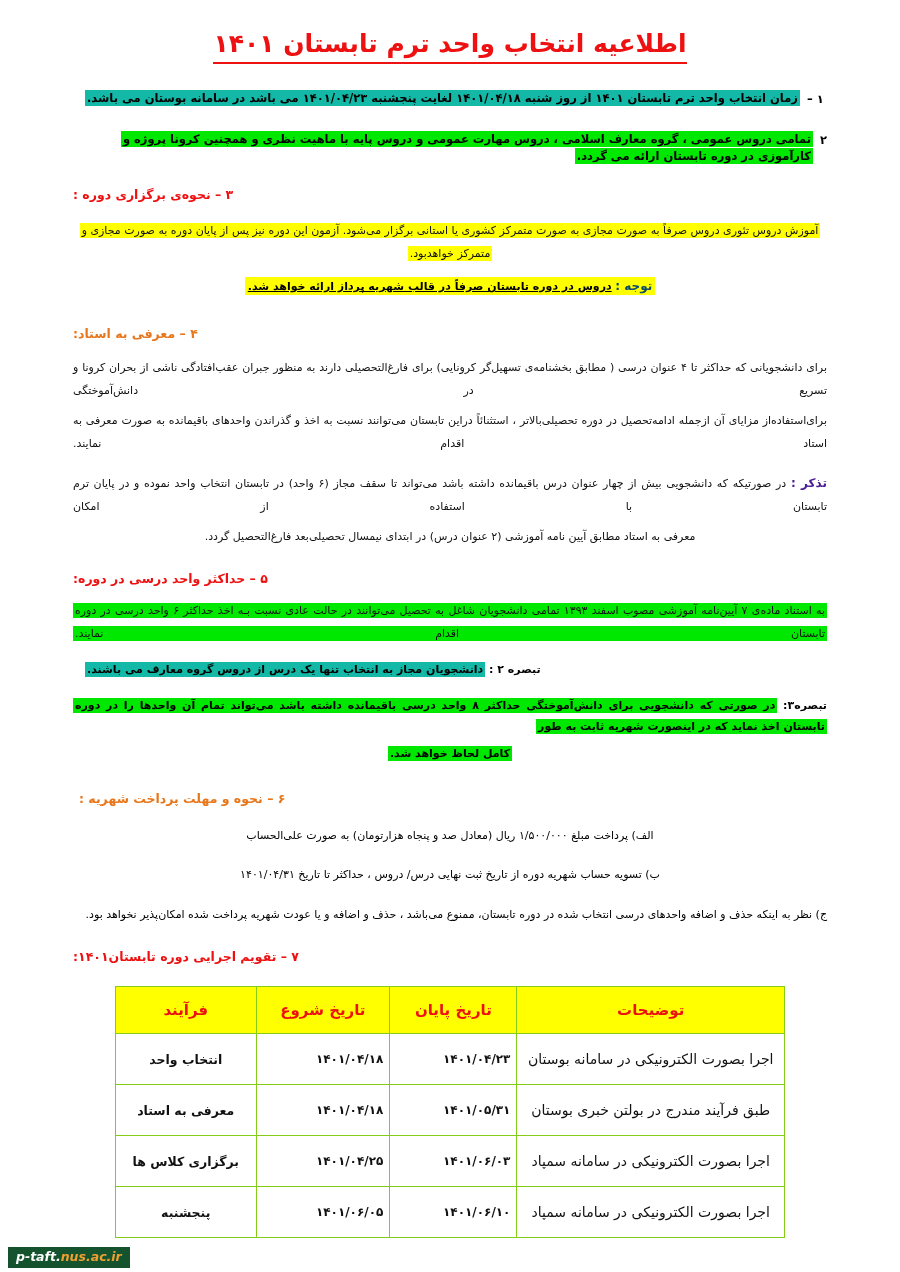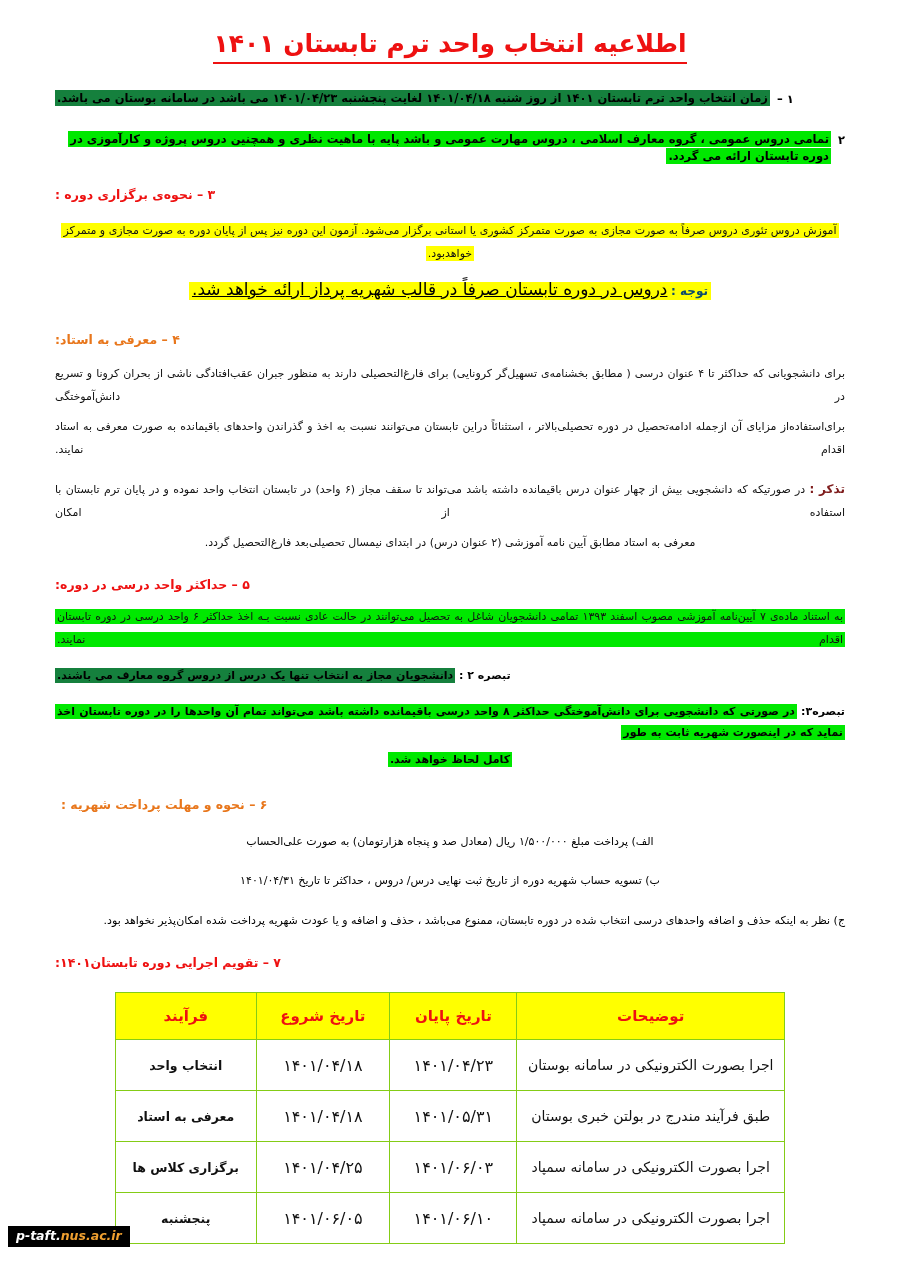--- a/index.html
+++ b/index.html
@@ -14,21 +14,21 @@
     position: relative;
     font-family: "DejaVu Sans", "Liberation Sans", sans-serif;
     direction: rtl;
     overflow: hidden;
   }
   .page {
     position: relative;
     width: 900px;
     height: 1272px;
     box-sizing: border-box;
-    padding: 0 55px;
+    padding: 0 73px;
   }
 
   
   .doc-title {
     text-align: center;
     color: #ee1111;
     font-size: 25px;
     font-weight: bold;
     padding-top: 28px;
     letter-spacing: 0px;
@@ -55,21 +55,21 @@
   }
   .num-line .idx {
     flex: 0 0 auto;
     font-size: 11.5px;
     font-weight: bold;
     color: #000;
     padding-top: 1px;
   }
   .num-line .body { flex: 0 1 auto; }
 
-  .hl-cyan   { background: #15803d; }
+  .hl-cyan   { background: #14b8a6; margin-left: 12px; }
   .hl-green  { background: #00e800; }
   .hl-yellow { background: #ffff00; }
 
   .hl-cyan, .hl-green, .hl-yellow {
     padding: 1px 2px;
     display: inline;
     box-decoration-break: clone;
     -webkit-box-decoration-break: clone;
   }
 
@@ -88,21 +88,21 @@
     font-size: 11px;
     line-height: 2.05;
     text-align: justify;
     text-align-last: right;
     margin-top: 14px;
     color: #111;
   }
   .para.center { text-align: center; text-align-last: center; }
   .para.just-both { text-align: justify; text-align-last: justify; }
   .lead-red { color: #0c4a6e; font-weight: bold; font-size: 12px; }
-  .lead-bold { font-weight: bold; font-size: 12px; color: #7f1d1d; }
+  .lead-bold { font-weight: bold; font-size: 12px; color: #4c1d95; }
 
   .tabsare {
     font-size: 11px;
     font-weight: bold;
     margin-top: 15px;
     text-align: left;
     line-height: 1.9;
   }
   .tabsare .label { font-weight: bold; color: #000; }
 
@@ -145,33 +145,33 @@
     height: 38px;
     padding: 4px 2px;
   }
   table.cal td {
     height: 42px;
     font-size: 11.5px;
     padding: 4px 6px;
     color: #111;
   }
   table.cal td.process { font-weight: bold; font-size: 12.5px; }
-  table.cal td.date    { font-weight: normal; font-size: 16px; letter-spacing: 0.5px; }
+  table.cal td.date    { font-weight: bold; font-size: 12px; letter-spacing: 0.5px; text-align: right; }
   table.cal td.desc    { font-size: 14px; font-weight: normal; }
   col.c-desc  { width: 40%; }
   col.c-end   { width: 19%; }
   col.c-start { width: 20%; }
   col.c-proc  { width: 21%; }
 
   
   .watermark {
     position: absolute;
     left: 8px;
-    bottom: 25px;
-    background: #000000;
+    bottom: 4px;
+    background: #14532d;
     padding: 3px 8px 4px 8px;
     font-family: "DejaVu Sans", "Liberation Sans", sans-serif;
     font-size: 12.5px;
     font-weight: bold;
     font-style: italic;
     direction: ltr;
     line-height: 1.1;
   }
   .watermark .w1 { color: #ffffff; }
   .watermark .w2 { color: #f0a030; }
@@ -185,31 +185,31 @@
     <span>اطلاعیه انتخاب واحد ترم تابستان ۱۴۰۱</span>
   </div>
 
   <div class="block num-line" style="margin-top:26px;">
     <span class="idx">۱ –</span>
     <span class="body"><span class="hl-cyan">زمان انتخاب واحد ترم تابستان ۱۴۰۱  از روز شنبه ۱۴۰۱/۰۴/۱۸ لغایت پنجشنبه ۱۴۰۱/۰۴/۲۳ می باشد در سامانه بوستان می باشد.</span></span>
   </div>
 
   <div class="block num-line" style="margin-top:22px;">
     <span class="idx">۲</span>
-    <span class="body"><span class="hl-green">تمامی دروس عمومی ، گروه معارف اسلامی ، دروس مهارت عمومی و باشد پایه با ماهیت نظری و همچنین دروس پروژه و کارآموزی در دوره تابستان ارائه می گردد.</span></span>
+    <span class="body"><span class="hl-green">تمامی دروس عمومی ، گروه معارف اسلامی ، دروس مهارت عمومی و دروس پایه با ماهیت نظری و همچنین کرونا پروژه و کارآموزی در دوره تابستان ارائه می گردد.</span></span>
   </div>
 
   <div class="sec-head red">۳ –  نحوه‌ی برگزاری دوره :</div>
   <div class="para center" style="margin-top:18px;">
     <span class="hl-yellow">آموزش دروس تئوری دروس صرفاً به صورت مجازی به صورت متمرکز کشوری یا استانی برگزار می‌شود. آزمون این دوره نیز پس از پایان دوره به صورت مجازی و متمرکز خواهدبود.</span>
   </div>
   <div class="note-line">
     <span class="hl-yellow" style="padding:2px 3px;">
       <span class="lead-red">توجه  :</span>
-      <span style="font-size:17px;font-weight:normal;text-decoration:underline;">دروس در دوره تابستان صرفاً در قالب شهریه پرداز ارائه خواهد شد.</span>
+      <span style="font-size:11px;font-weight:bold;text-decoration:underline;">دروس در دوره تابستان صرفاً در قالب شهریه پرداز ارائه خواهد شد.</span>
     </span>
   </div>
 
   <div class="sec-head orange">۴ –  معرفی به استاد:</div>
   <div class="para just-both" style="margin-top:16px;">برای دانشجویانی که حداکثر تا ۴ عنوان درسی ( مطابق بخشنامه‌ی تسهیل‌گر کرونایی) برای فارغ‌التحصیلی دارند به منظور جبران عقب‌افتادگی ناشی از بحران کرونا و تسریع در دانش‌آموختگی</div>
   <div class="para just-both" style="margin-top:8px;">برای‌استفاده‌از مزایای آن از‌جمله ادامه‌تحصیل در دوره تحصیلی‌بالاتر ، استثنائاً در‌این تابستان می‌توانند نسبت به اخذ و گذراندن واحدهای باقیمانده به صورت معرفی به استاد اقدام نمایند.</div>
   <div class="para just-both" style="margin-top:16px;">
     <span class="lead-bold">تذکر :</span>
     <span>در صورتیکه که دانشجویی بیش از چهار عنوان درس باقیمانده داشته باشد می‌تواند تا سقف مجاز (۶ واحد) در تابستان انتخاب واحد نموده و در پایان ترم تابستان با استفاده از امکان</span>
   </div>

